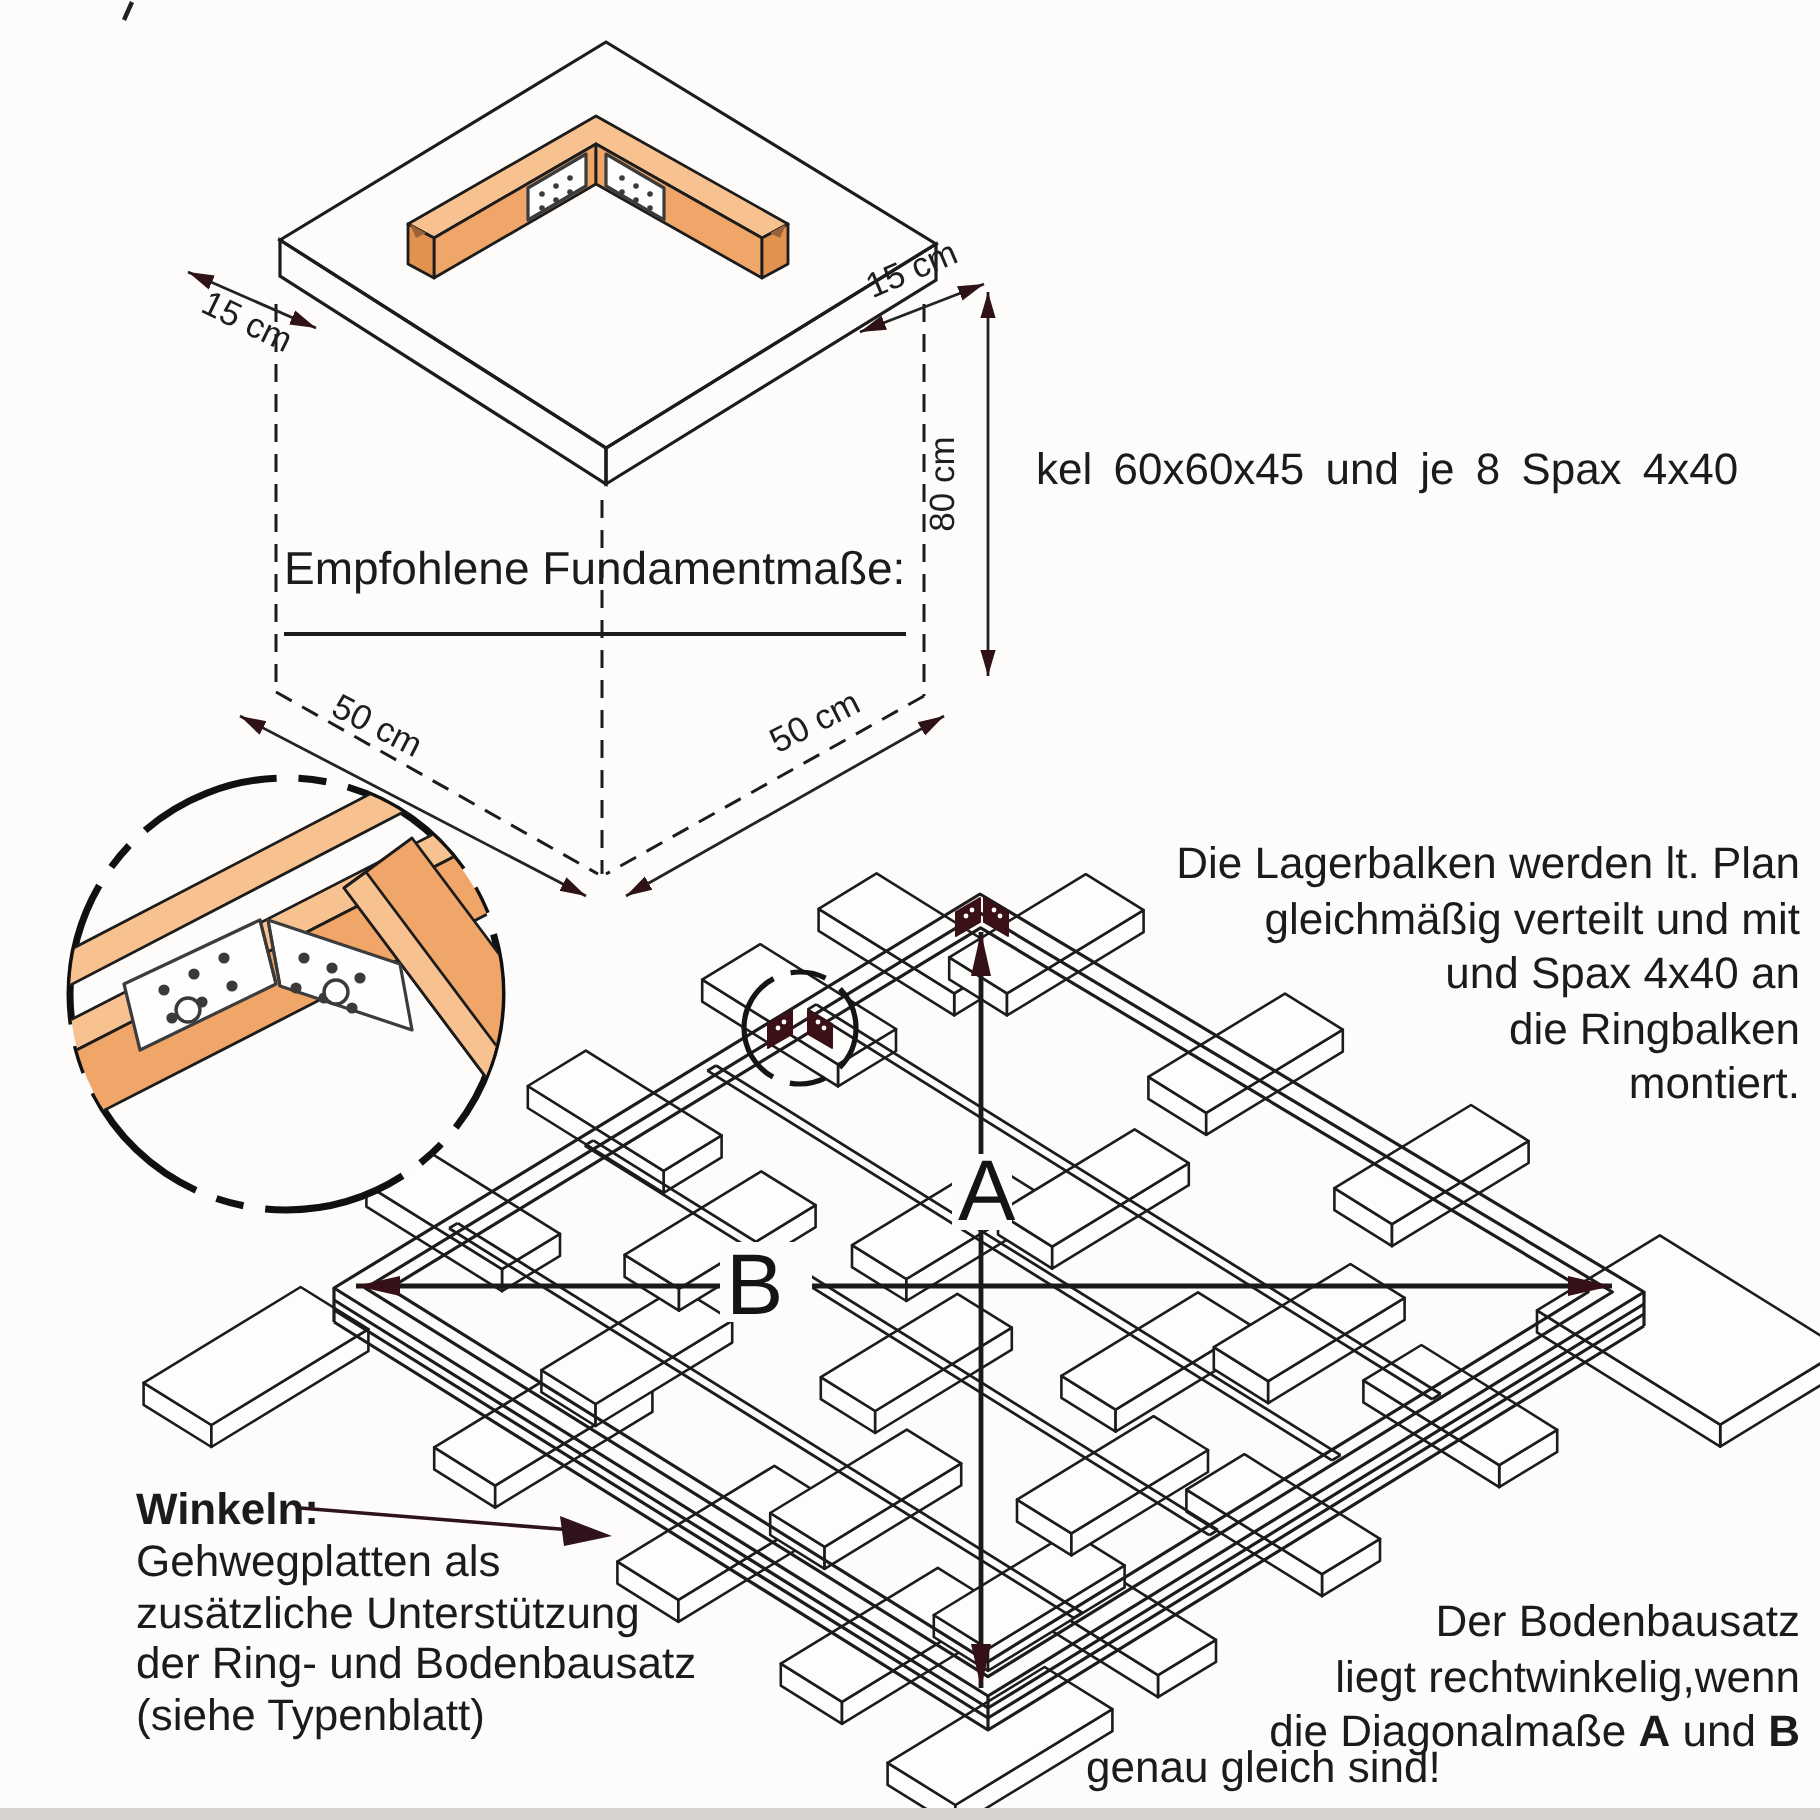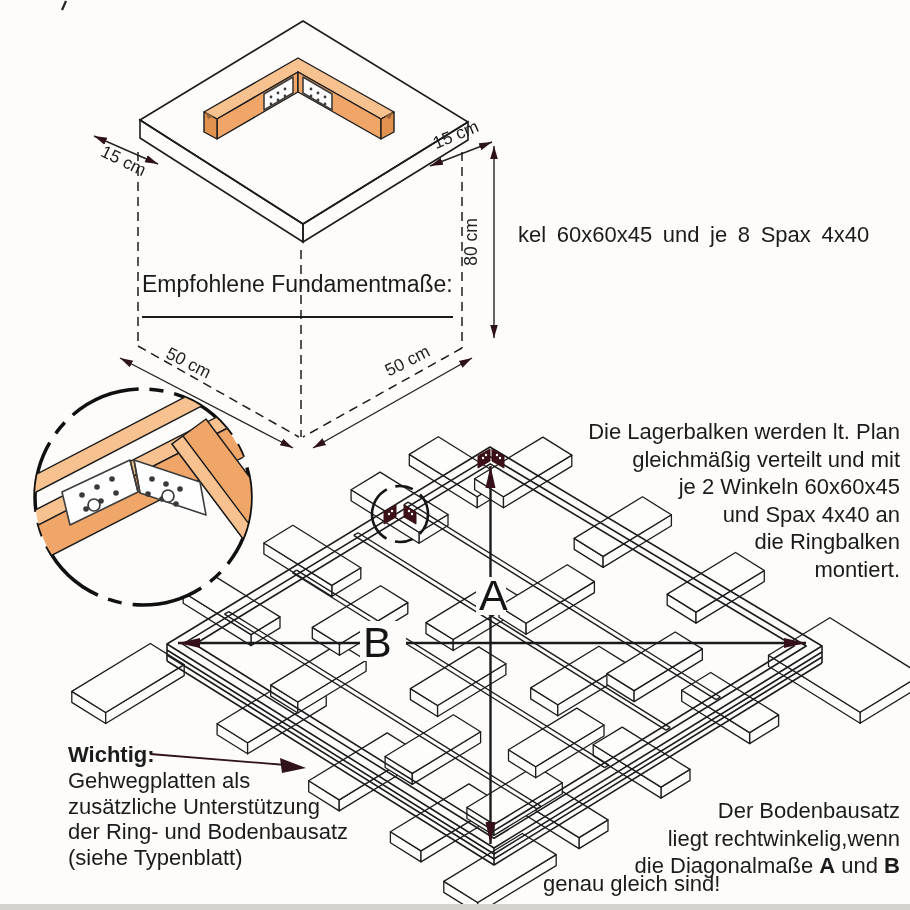--- a/index.html
+++ b/index.html
@@ -292,28 +292,27 @@
 
 <div class="note" id="corner-note">
   <div>kel 60x60x45 und je 8 Spax 4x40</div>
 </div>
 
 <div id="empf-caption">Empfohlene Fundamentmaße:</div>
 
 <div class="note right" id="lager-note">
   <div>Die Lagerbalken werden lt. Plan</div>
   <div>gleichmäßig verteilt und mit</div>
-  <div>je 2 Winkeln 60x60x45</div>
   <div>und Spax 4x40 an</div>
   <div>die Ringbalken</div>
   <div>montiert.</div>
 </div>
 
 <div class="note" id="wichtig-note">
-  <div id="wichtig-title">Wichtig:</div>
+  <div id="wichtig-title">Winkeln:</div>
   <div>Gehwegplatten als</div>
   <div>zusätzliche Unterstützung</div>
   <div>der Ring- und Bodenbausatz</div>
   <div>(siehe Typenblatt)</div>
 </div>
 
 <div class="note right" id="boden-note">
   <div>Der Bodenbausatz</div>
   <div>liegt rechtwinkelig,wenn</div>
   <div><span>die Diagonalmaße </span><span class="bold">A</span><span> und </span><span class="bold">B</span></div>

